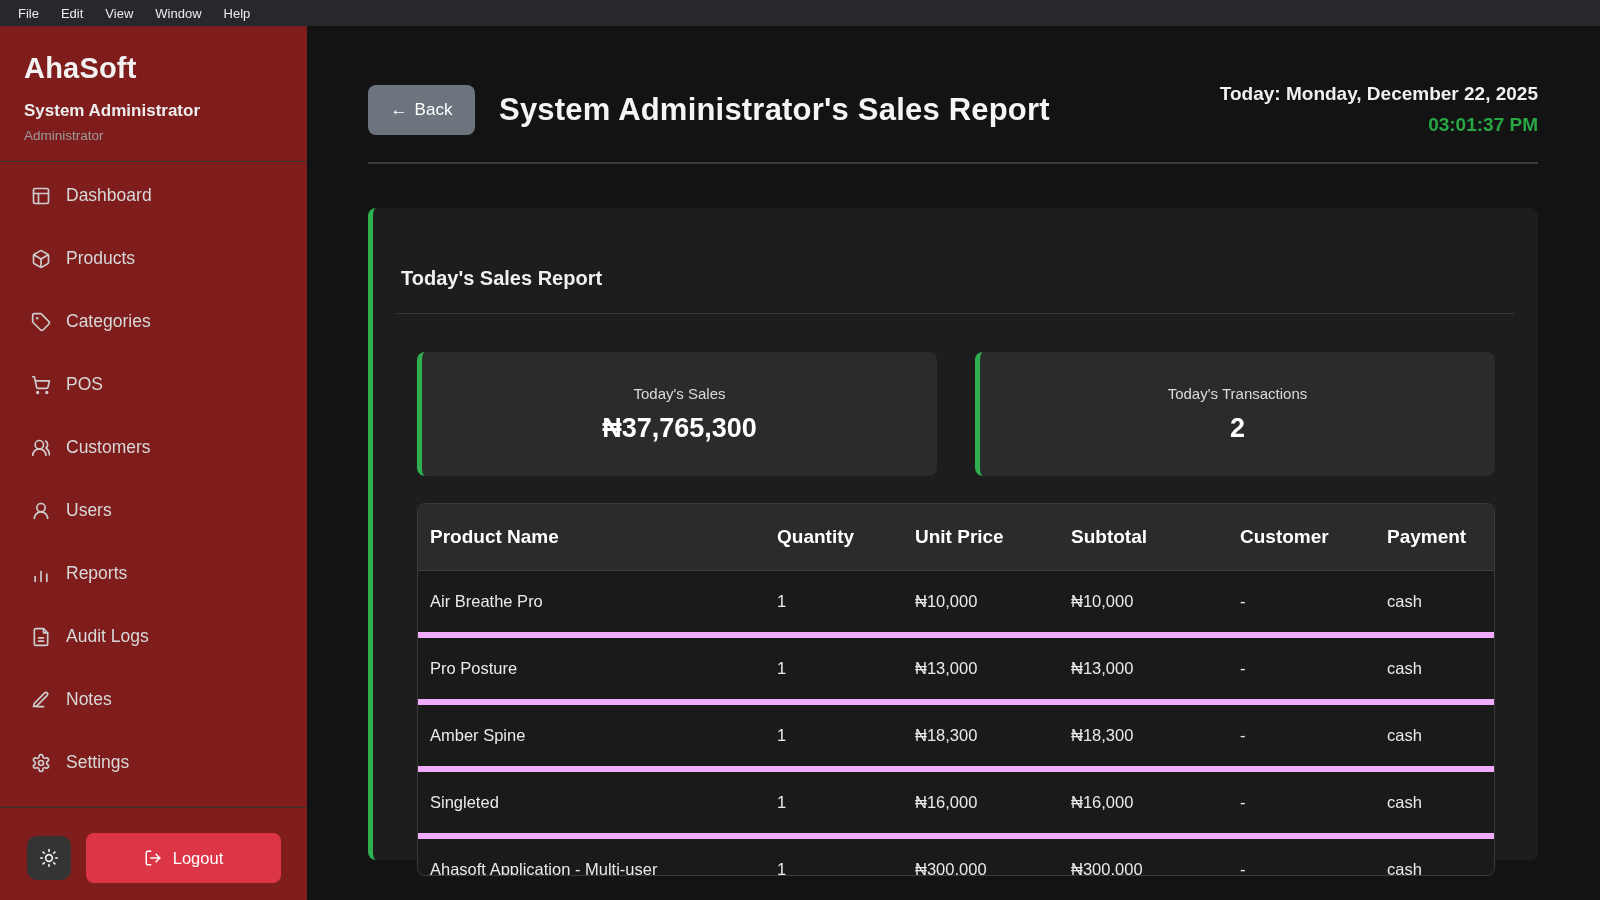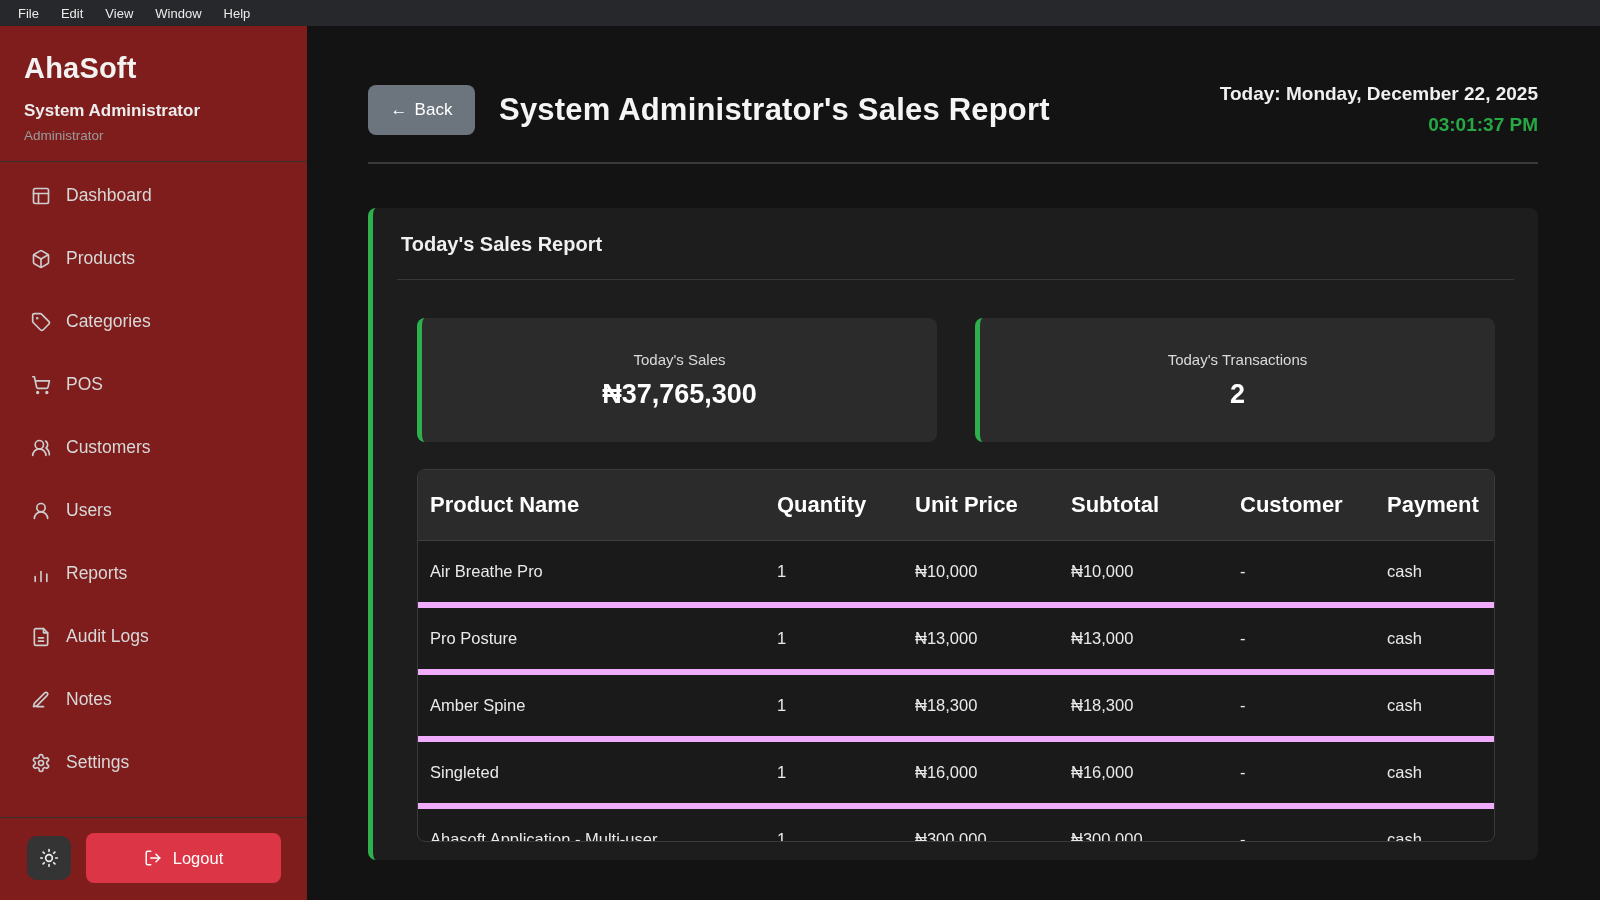--- a/index.html
+++ b/index.html
@@ -18,21 +18,21 @@
   .sidebar { width:307px; background:#7f1d1d; display:flex; flex-direction:column; flex-shrink:0; }
   .brand { font-size:29px; font-weight:bold; color:#f2f2f2; padding:26px 24px 0 24px; letter-spacing:.2px; }
   .user-block { padding:16px 24px 18px 24px; border-bottom:1px solid #333; }
   .user-name { font-size:17px; font-weight:600; color:#ececec; }
   .user-role { font-size:13.5px; color:#9b9b9b; margin-top:7px; }
   .nav { padding-top:2px; }
   .nav-item { height:63px; display:flex; align-items:center; padding:0 24px 0 31px; gap:15px; cursor:pointer;text-align:center; }
   .nav-item svg { width:20px; height:20px; stroke:#cdcdcd; fill:none; stroke-width:2;
                   stroke-linecap:round; stroke-linejoin:round; flex-shrink:0; }
   .nav-label { font-size:17.5px; color:#d8d8d8; }
-  .sidebar-footer { margin-top:auto; border-top:1px solid #333; padding:15px 26px 17px 27px;
+  .sidebar-footer { margin-top:auto; border-top:1px solid #333; padding:25px 26px 17px 27px;
                     display:flex; align-items:center; gap:15px; }
   .theme-btn { width:44px; height:44px; background:#343434; border:none; border-radius:10px;
                display:flex; align-items:center; justify-content:center; cursor:pointer; }
   .theme-btn svg { width:20px; height:20px; stroke:#f0f0f0; fill:none; stroke-width:2; stroke-linecap:round; }
   .logout-btn { flex:1; height:50px; border:none; border-radius:8px; cursor:pointer;
                 display:flex; align-items:center; justify-content:center; gap:11px;
                 color:#fff; font-size:16.5px; font-family:inherit; }
   .logout-btn svg { width:18px; height:18px; stroke:#fff; fill:none; stroke-width:2;
                     stroke-linecap:round; stroke-linejoin:round; }
 
@@ -44,33 +44,33 @@
               display:flex; align-items:center; justify-content:center; gap:7px; }
   .page-title { font-size:31px; font-weight:bold; color:#f5f5f5; margin-left:24px; letter-spacing:.2px; }
   .datetime { margin-left:auto; text-align:right; }
   .date-label { font-size:19px; font-weight:bold; color:#f0f0f0; }
   .time-label { font-size:19px; font-weight:bold; margin-top:9px; }
   .header-divider { height:2px; background:#3a3a3a; margin-top:26px; }
 
   
   .report-card { margin-top:44px; height:652px; background:#1d1d1d; border-radius:8px;
                  border-left:5px solid; padding:25px 24px 0 24px; }
-  .card-title { font-size:20px; font-weight:600; color:#f0f0f0; padding-left:4px; }
+  .card-title { font-size:20px; font-weight:600; color:#f0f0f0; padding-left:4px;margin-top:34px; }
   .card-divider { height:1px; background:#383838; margin-top:23px; }
 
   .stats-row { display:grid; grid-template-columns:1fr 1fr; gap:38px; margin:38px 19px 0 20px; }
   .stat-card { height:124px; background:#2b2b2b; border-radius:8px; border-left:5px solid;
                display:flex; flex-direction:column; align-items:center; justify-content:center; }
   .stat-label { font-size:15px; color:#dadada; }
   .stat-value { font-size:27px; font-weight:bold; color:#ffffff; margin-top:11px; }
 
   .table-wrap { margin:27px 19px 0 20px; height:373px; overflow:hidden;
                 border:1px solid #3a3a3a; border-radius:8px; background:#1a1a1a; }
   table { width:100%; border-collapse:collapse; table-layout:fixed; }
-  th { background:#2b2b2b; text-align:left; font-size:22px; font-weight:bold; color:#fff;
+  th { background:#2b2b2b; text-align:left; font-size:19px; font-weight:bold; color:#fff;
        padding:22px 12px; border-bottom:1px solid #3f3f3f; }
   td { font-size:16.5px; color:#eaeaea; padding:21px 12px; border-bottom:6px solid #f0abfc;
        white-space:nowrap; overflow:hidden; }
 </style>
 </head>
 <body>
 
 <div class="menubar">
   <div class="menu-item">File</div>
   <div class="menu-item">Edit</div>

